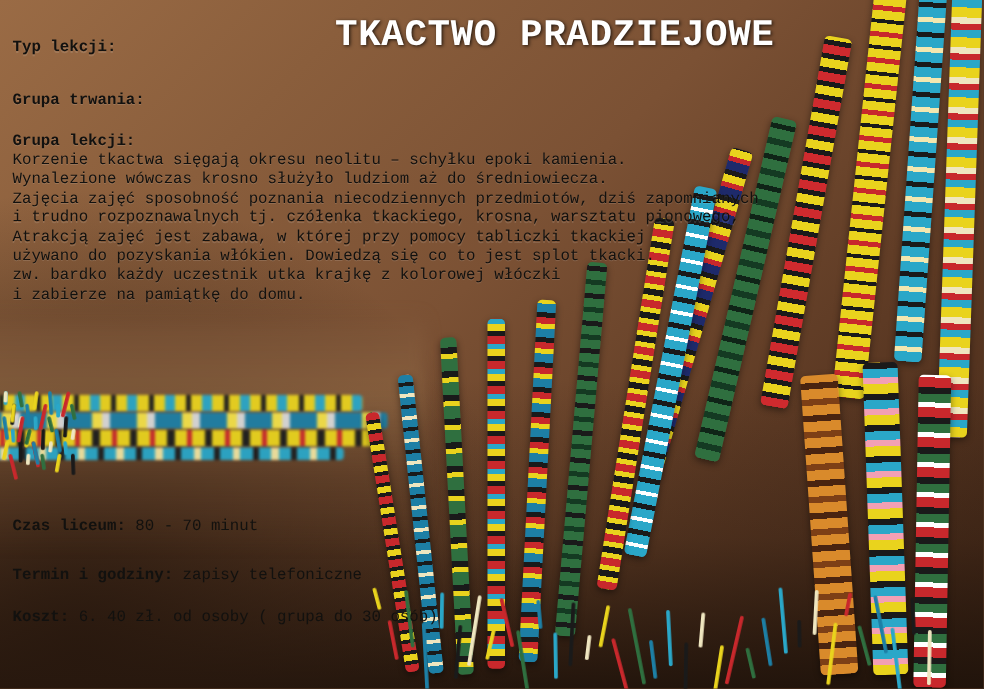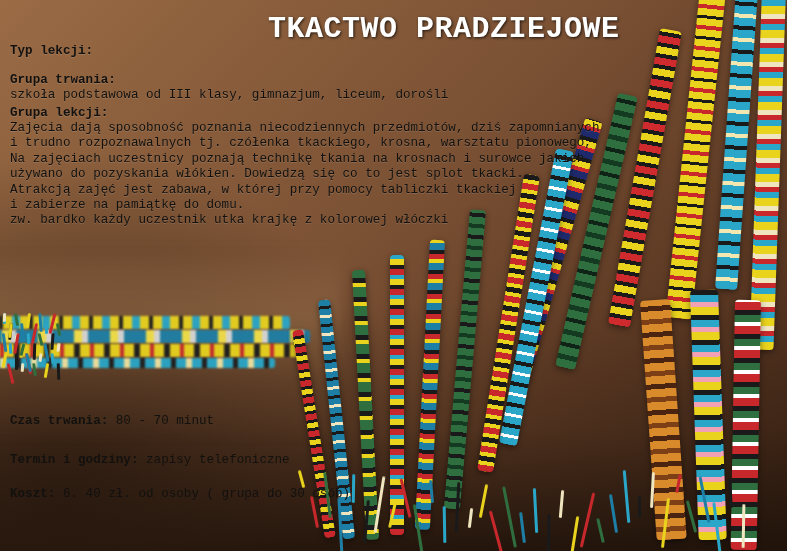--- a/index.html
+++ b/index.html
@@ -224,37 +224,37 @@
       <div class="fringe" style="left: 15px; top: 333px; height: 21px; background: rgb(200, 40, 44); transform: rotate(10deg);"></div>
       <div class="fringe" style="left: 729px; top: 478px; height: 30px; background: rgb(26, 26, 26); transform: rotate(-3deg);"></div>
       <div class="fringe" style="left: 21px; top: 343px; height: 13px; background: rgb(47, 111, 63); transform: rotate(14deg);"></div>
       <div class="fringe" style="left: 742px; top: 504px; height: 44px; background: rgb(239, 230, 192); transform: rotate(1deg);"></div>
       <div class="fringe" style="left: 27px; top: 353px; height: 19px; background: rgb(29, 127, 165); transform: rotate(-12deg);"></div>
     </div>
 
   <div class="content">
     <div class="poster-title">TKACTWO PRADZIEJOWE</div>
     <div id="text-blocks">
-        <div class="block" style="top: 44px;">
+        <div class="block" style="top: 31px;">
           <div class="lbl txt-line">Typ lekcji:</div>
         </div>
         <div class="block" style="top: 72.8px;">
           <div class="lbl txt-line">Grupa trwania:</div>
-          <div class="txt-line">szkoła podstawowa od III klasy, gimnazjum, liceum, dorośli</div>
         </div>
         <div class="block" style="top: 105.6px;">
           <div class="lbl txt-line">Grupa lekcji:</div>
-          <div class="txt-line">Zajęcia dają sposobność poznania niecodziennych przedmiotów, dziś zapomnianych</div>
+          <div class="txt-line">Korzenie tkactwa sięgają okresu neolitu – schyłku epoki kamienia.</div>
+          <div class="txt-line">Wynalezione wówczas krosno służyło ludziom aż do średniowiecza.</div>
+          <div class="txt-line">Zajęcia zajęć sposobność poznania niecodziennych przedmiotów, dziś zapomnianych</div>
           <div class="txt-line">i trudno rozpoznawalnych tj. czółenka tkackiego, krosna, warsztatu pionowego,</div>
-          <div class="txt-line">Na zajęciach uczestnicy poznają technikę tkania na krosnach i surowce jakich</div>
+          <div class="txt-line">Atrakcją zajęć jest zabawa, w której przy pomocy tabliczki tkackiej</div>
           <div class="txt-line">używano do pozyskania włókien. Dowiedzą się co to jest splot tkacki.</div>
-          <div class="txt-line">Atrakcją zajęć jest zabawa, w której przy pomocy tabliczki tkackiej</div>
+          <div class="txt-line"> zw. bardko każdy  uczestnik utka krajkę z kolorowej włóczki</div>
           <div class="txt-line"> i zabierze na pamiątkę do domu.</div>
-          <div class="txt-line"> zw. bardko każdy  uczestnik utka krajkę z kolorowej włóczki</div>
         </div>
       </div>
     <div id="detail-blocks">
-        <div class="meta" style="top: 414px;"><span class="lbl">Czas trwania:</span><span class="val"> 80 - 70 minut</span></div>
+        <div class="meta" style="top: 414px;"><span class="lbl">Czas liceum:</span><span class="val"> 80 - 70 minut</span></div>
         <div class="meta" style="top: 453px;"><span class="lbl">Termin i godziny:</span><span class="val"> zapisy telefoniczne</span></div>
         <div class="meta" style="top: 487px;"><span class="lbl">Koszt:</span><span class="val"> 6. 40 zł. od osoby ( grupa do 30 osób)</span></div>
       </div>
   </div>
 </div>
 
 </body></html>

